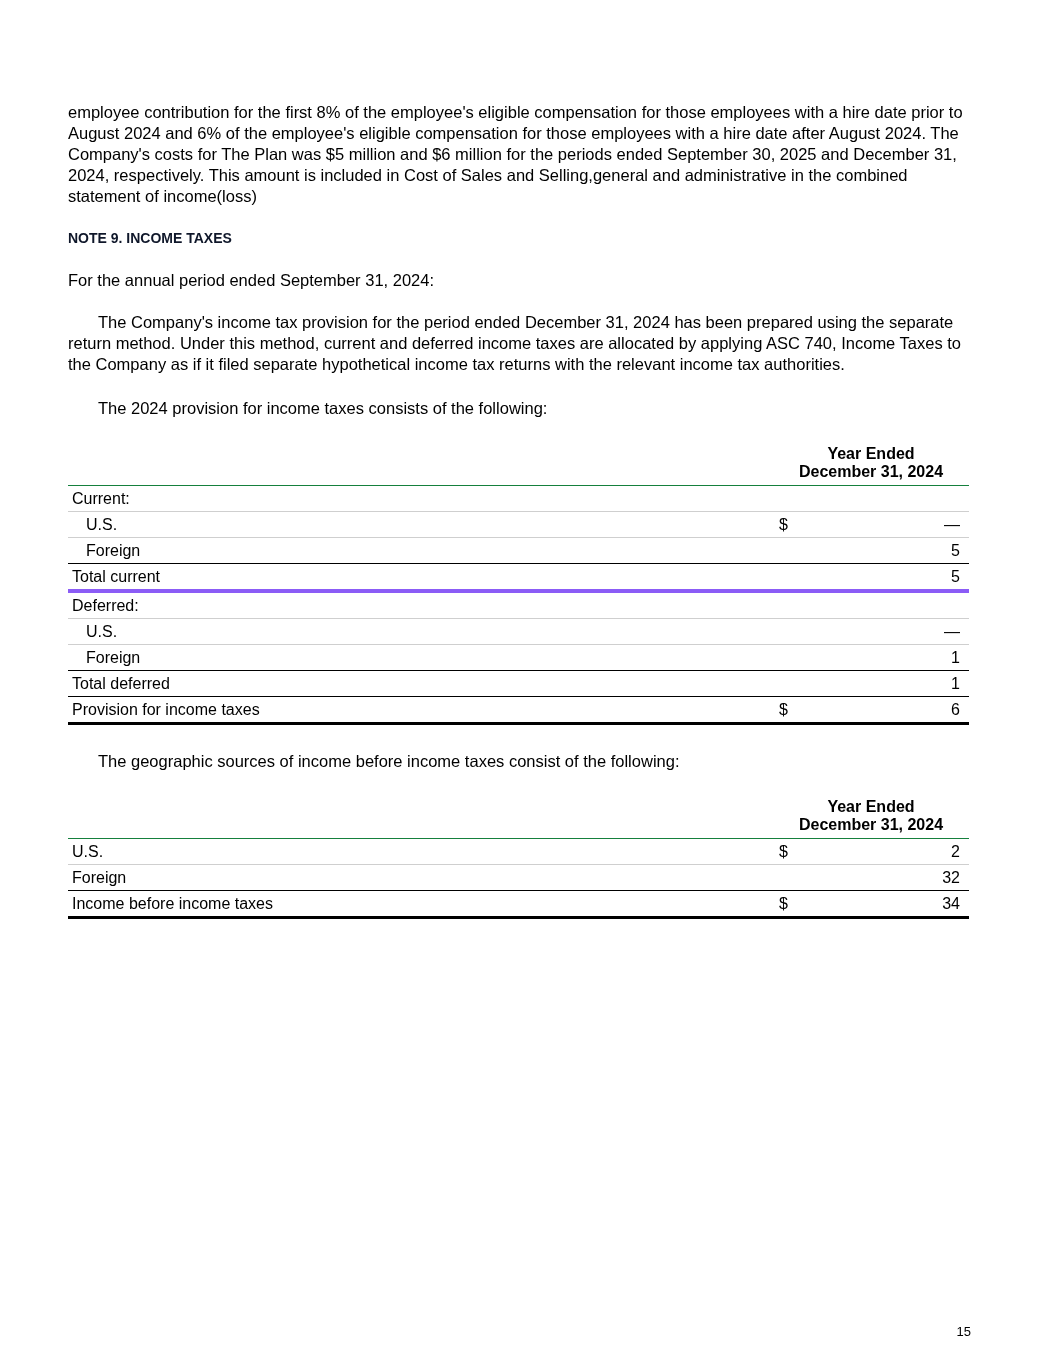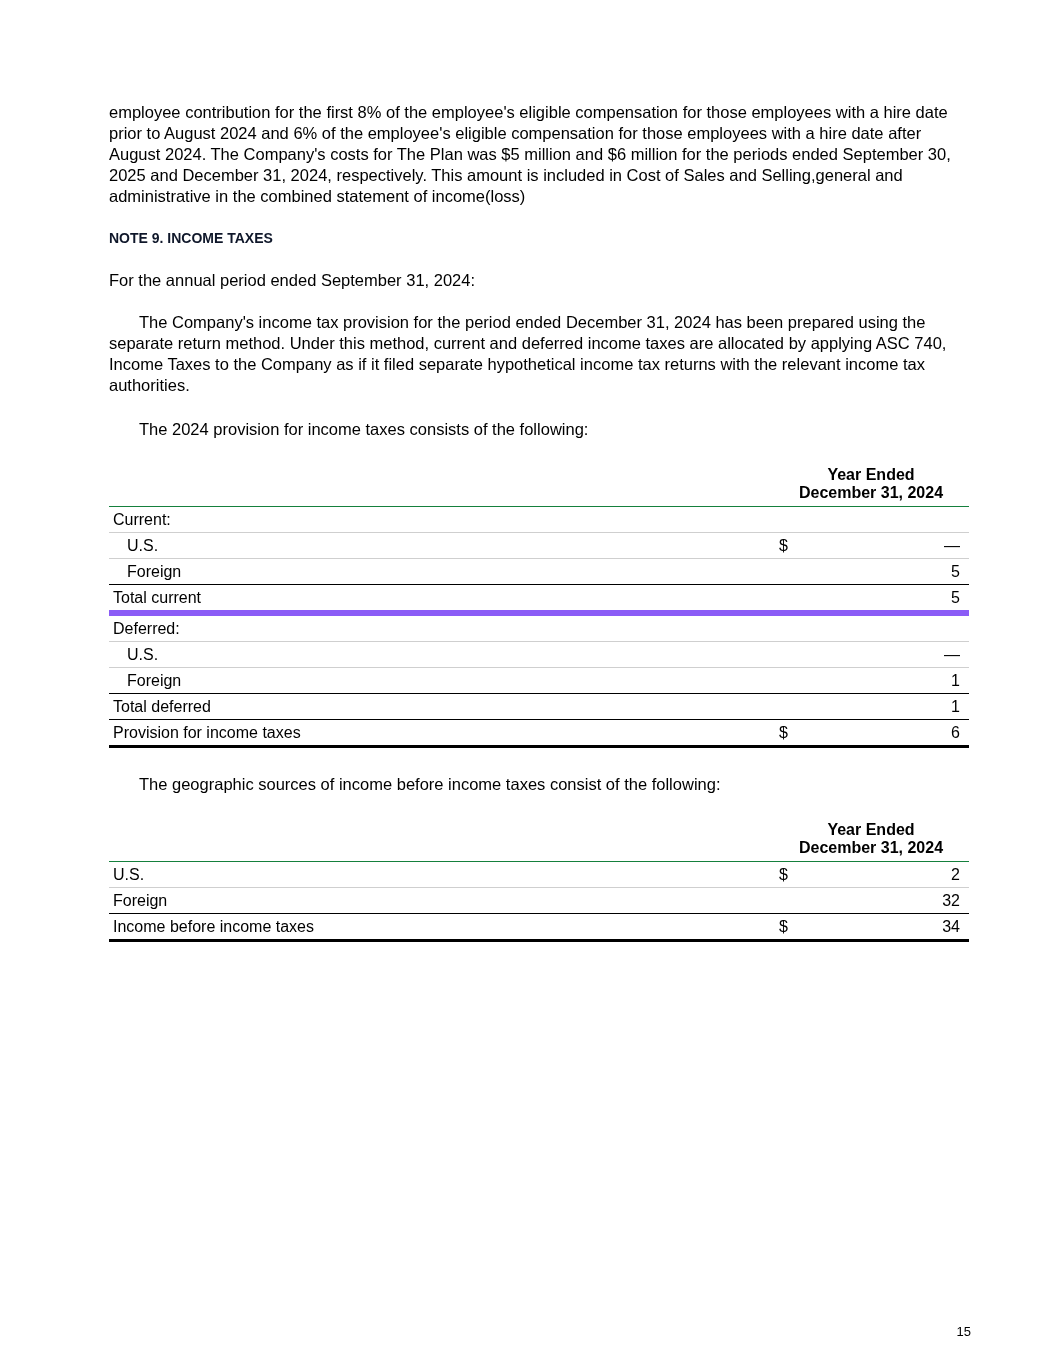--- a/index.html
+++ b/index.html
@@ -6,21 +6,21 @@
   html, body { margin: 0; padding: 0; }
   body {
     width: 1055px;
     height: 1365px;
     background: #ffffff;
     font-family: "Liberation Sans", sans-serif;
     color: #000000;
     position: relative;
   }
   .content {
-    padding: 102px 86px 0 109px;
+    padding: 102px 86px 0 68px;
     font-size: 16.5px;
     line-height: 21px;
   }
   p { margin: 0; }
   .intro-paragraph { margin-bottom: 21px; }
   .note-heading {
     color: #0f172a;
     font-weight: bold;
     font-size: 14px;
     margin: 21px 0 21px 0;
@@ -60,21 +60,21 @@
   .t-label.indent { padding-left: 14px; }
   .t-money {
     width: 190px;
     display: flex;
   }
   .t-dollar { width: 34px; text-align: left; }
   .t-value { flex: 1; text-align: right; padding-right: 9px; }
 
   .sep-light { border-bottom: 1px solid #cfcfcf; }
   .line-top { border-top: 1px solid #000; }
-  .line-bottom { border-bottom: 6px solid #8b5cf6; gap: 16px; }
+  .line-bottom { border-bottom: 4px solid #8b5cf6; gap: 16px; }
   .line-bottom-thick { border-bottom: 3px solid #000; }
 
   .page-number {
     position: absolute;
     right: 84px;
     bottom: 26px;
     font-size: 13px;
   }
 </style>
 </head>

